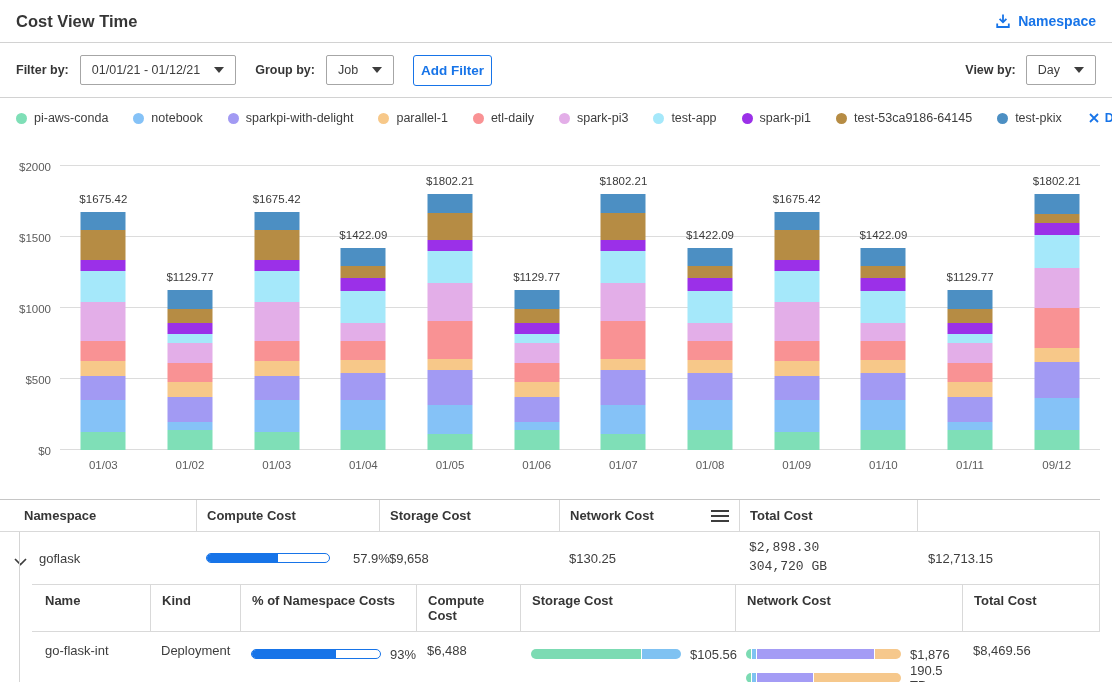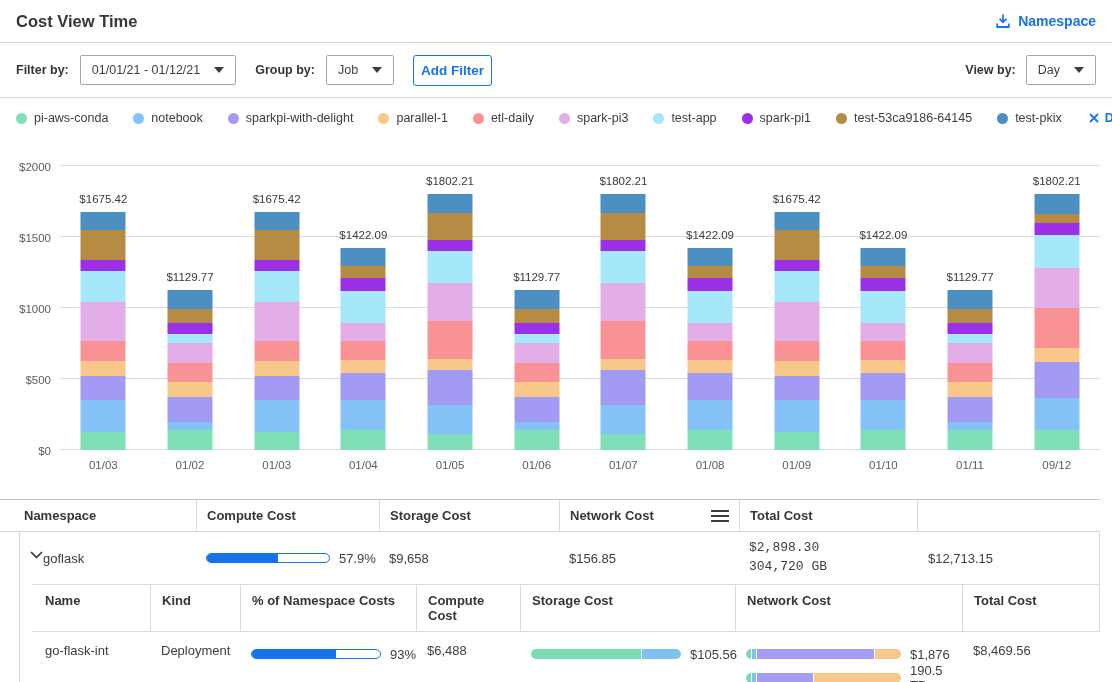--- a/index.html
+++ b/index.html
@@ -57,22 +57,22 @@
         display: flex; align-items: center; }
   .th + .th, .nth + .nth { border-left: 1px solid #d9d9d9; }
   .th:last-child, .nth:last-child { border-right: 1px solid #d9d9d9; }
   .th:first-child { padding-left: 24px; }
   .th-network { justify-content: space-between; }
 
   .row-group { position: relative; }
   .vline { position: absolute; left: 19px; top: 0; bottom: 0; width: 1px; background: #d5d5d5; }
   .trow { align-items: center; min-height: 52px; }
   .td { font-size: 13px; padding: 6px 10px; color: #3d3d3d; }
-  .td-namespace { display: flex; align-items: flex-start; gap: 0; padding-left: 30px; cursor: pointer; }
-  .td-pct { display: flex; align-items: center; gap: 9px; }
+  .td-namespace { display: flex; align-items: flex-end; gap: 12px; padding-left: 14px; cursor: pointer; }
+  .td-pct { display: flex; align-items: center; gap: 23px; }
   .td:last-child { border-right: 1px solid #d9d9d9; align-self: stretch; display: flex; align-items: center; }
   .two-line span { display: block; line-height: 1.45; font-family: Liberation Mono, monospace; }
 
   .pill { width: 124px; height: 10px; border: 1px solid #1774E8; border-radius: 6px;
           overflow: hidden; background: #fff; flex: none; }
   .pill-fill { height: 100%; background: #1774E8; }
   .pill-sm { width: 130px; }
 
   
   .nested { margin-left: 32px; margin-right: 12px; }
@@ -421,21 +421,21 @@
           </svg>
           <span>goflask</span>
         </div>
         <div class="td td-pct">
           <div class="pill">
               <div class="pill-fill" style="width: 57.9%;"></div>
             </div>
           <span>57.9%</span>
         </div>
         <div class="td">$9,658</div>
-        <div class="td">$156.85</div>
+        <div class="td">$130.25</div>
         <div class="td two-line">
           <span>$2,898.30</span>
           <span>304,720 GB</span>
         </div>
         <div class="td">$12,713.15</div>
       </div>
 
       <div class="nested">
         <div class="nhead">
           <div class="nth">Name</div>

